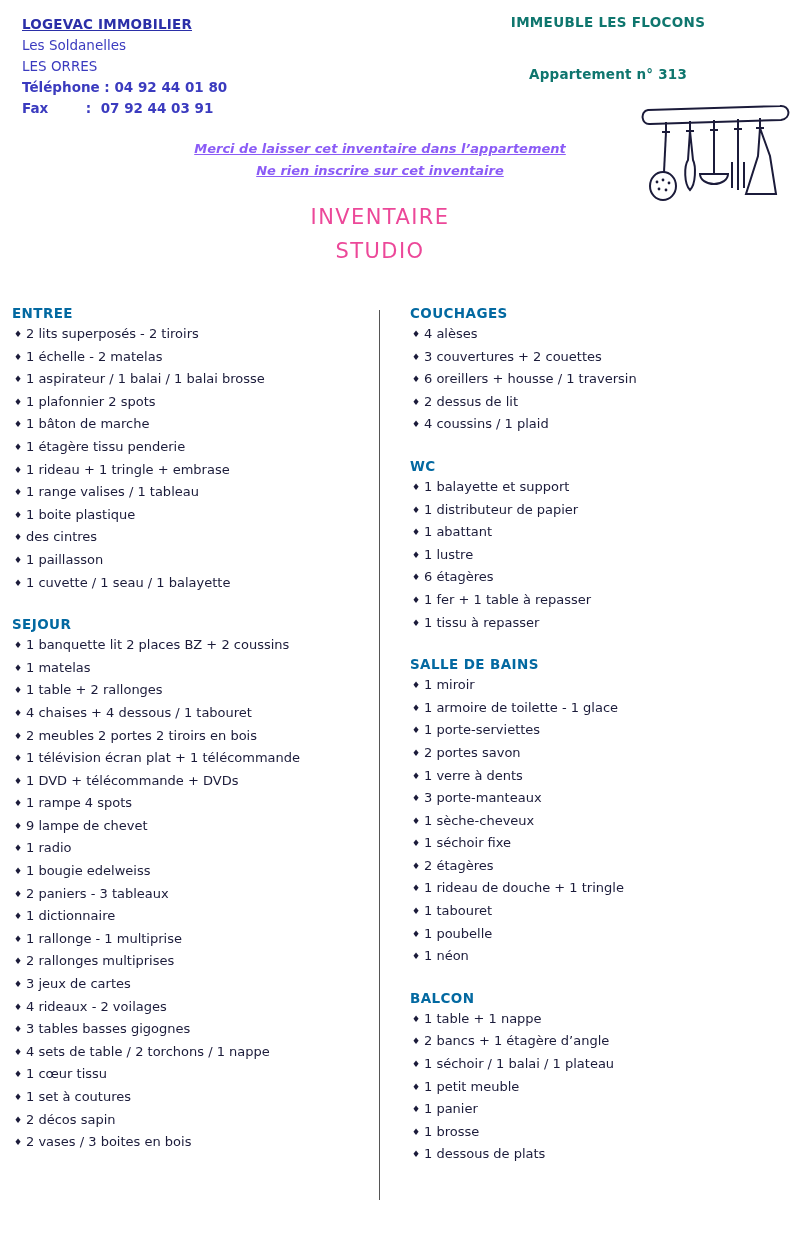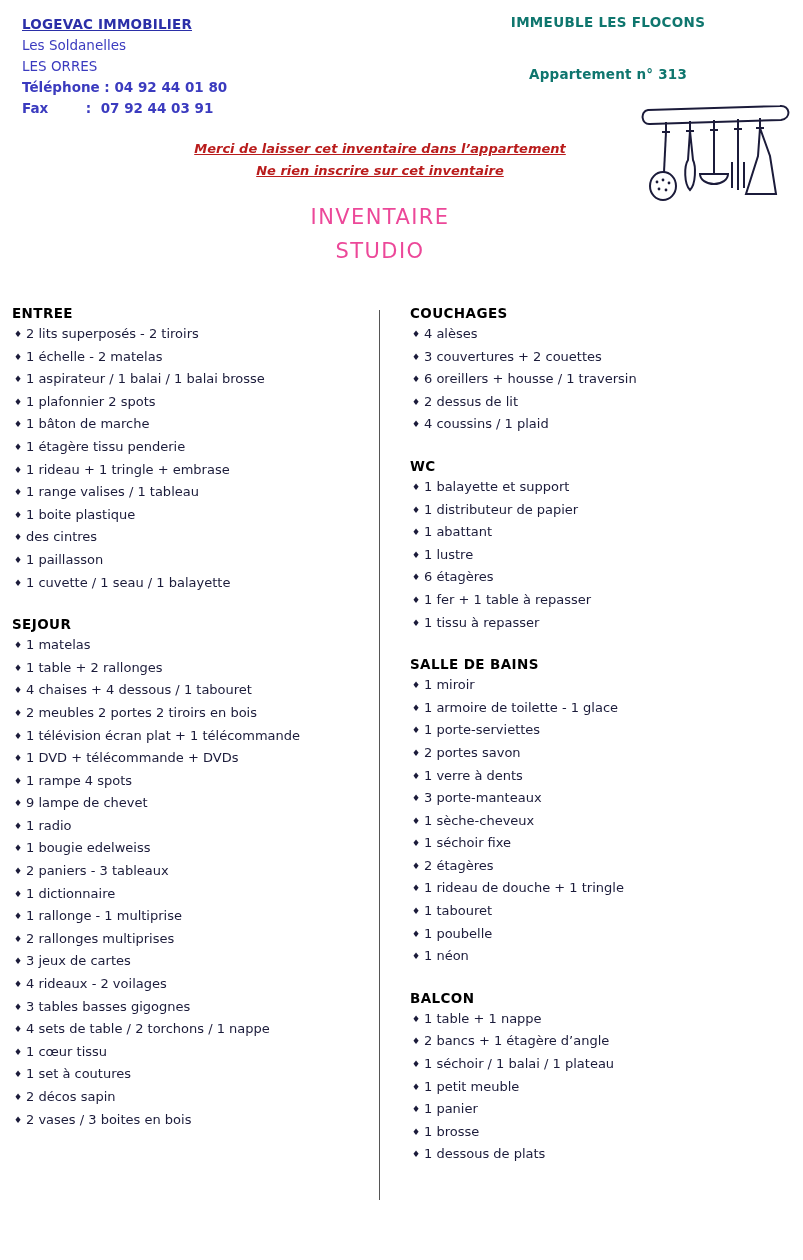--- a/index.html
+++ b/index.html
@@ -68,21 +68,21 @@
 
   
   .notice {
     position: absolute;
     left: 0;
     top: 138px;
     width: 760px;
     text-align: center;
     font-size: 13px;
     line-height: 22px;
-    color: #b91c1c;
+    color: #8b5cf6;
     font-style: italic;
     font-weight: bold;
   }
   .notice span {
     text-decoration: underline;
     display: inline-block;
   }
 
   
   .title {
@@ -123,21 +123,21 @@
     background: #555;
   }
   .col {
     position: absolute;
     top: 0;
   }
   .col-left { left: 12px; width: 360px; }
   .col-right { left: 410px; width: 380px; }
 
   .section-head {
-    color: #000000;
+    color: #0369a1;
     font-size: 13.5px;
     font-weight: bold;
     letter-spacing: 0.4px;
     margin-top: 22px;
     margin-bottom: 2px;
   }
   .col > .section:first-child > .section-head {
     margin-top: 0;
   }
   ul.items {
@@ -243,20 +243,21 @@
           <li>1 range valises / 1 tableau</li>
           <li>1 boite plastique</li>
           <li>des cintres</li>
           <li>1 paillasson</li>
           <li>1 cuvette / 1 seau / 1 balayette</li>
         </ul>
       </div>
       <div class="section">
         <div class="section-head">SEJOUR</div>
         <ul class="items">
+          <li>1 banquette lit 2 places BZ + 2 coussins</li>
           <li>1 matelas</li>
           <li>1 table + 2 rallonges</li>
           <li>4 chaises + 4 dessous / 1 tabouret</li>
           <li>2 meubles 2 portes 2 tiroirs en bois</li>
           <li>1 télévision écran plat + 1 télécommande</li>
           <li>1 DVD + télécommande +  DVDs</li>
           <li>1 rampe 4 spots</li>
           <li>9 lampe de chevet</li>
           <li>1 radio</li>
           <li>1 bougie edelweiss</li>

